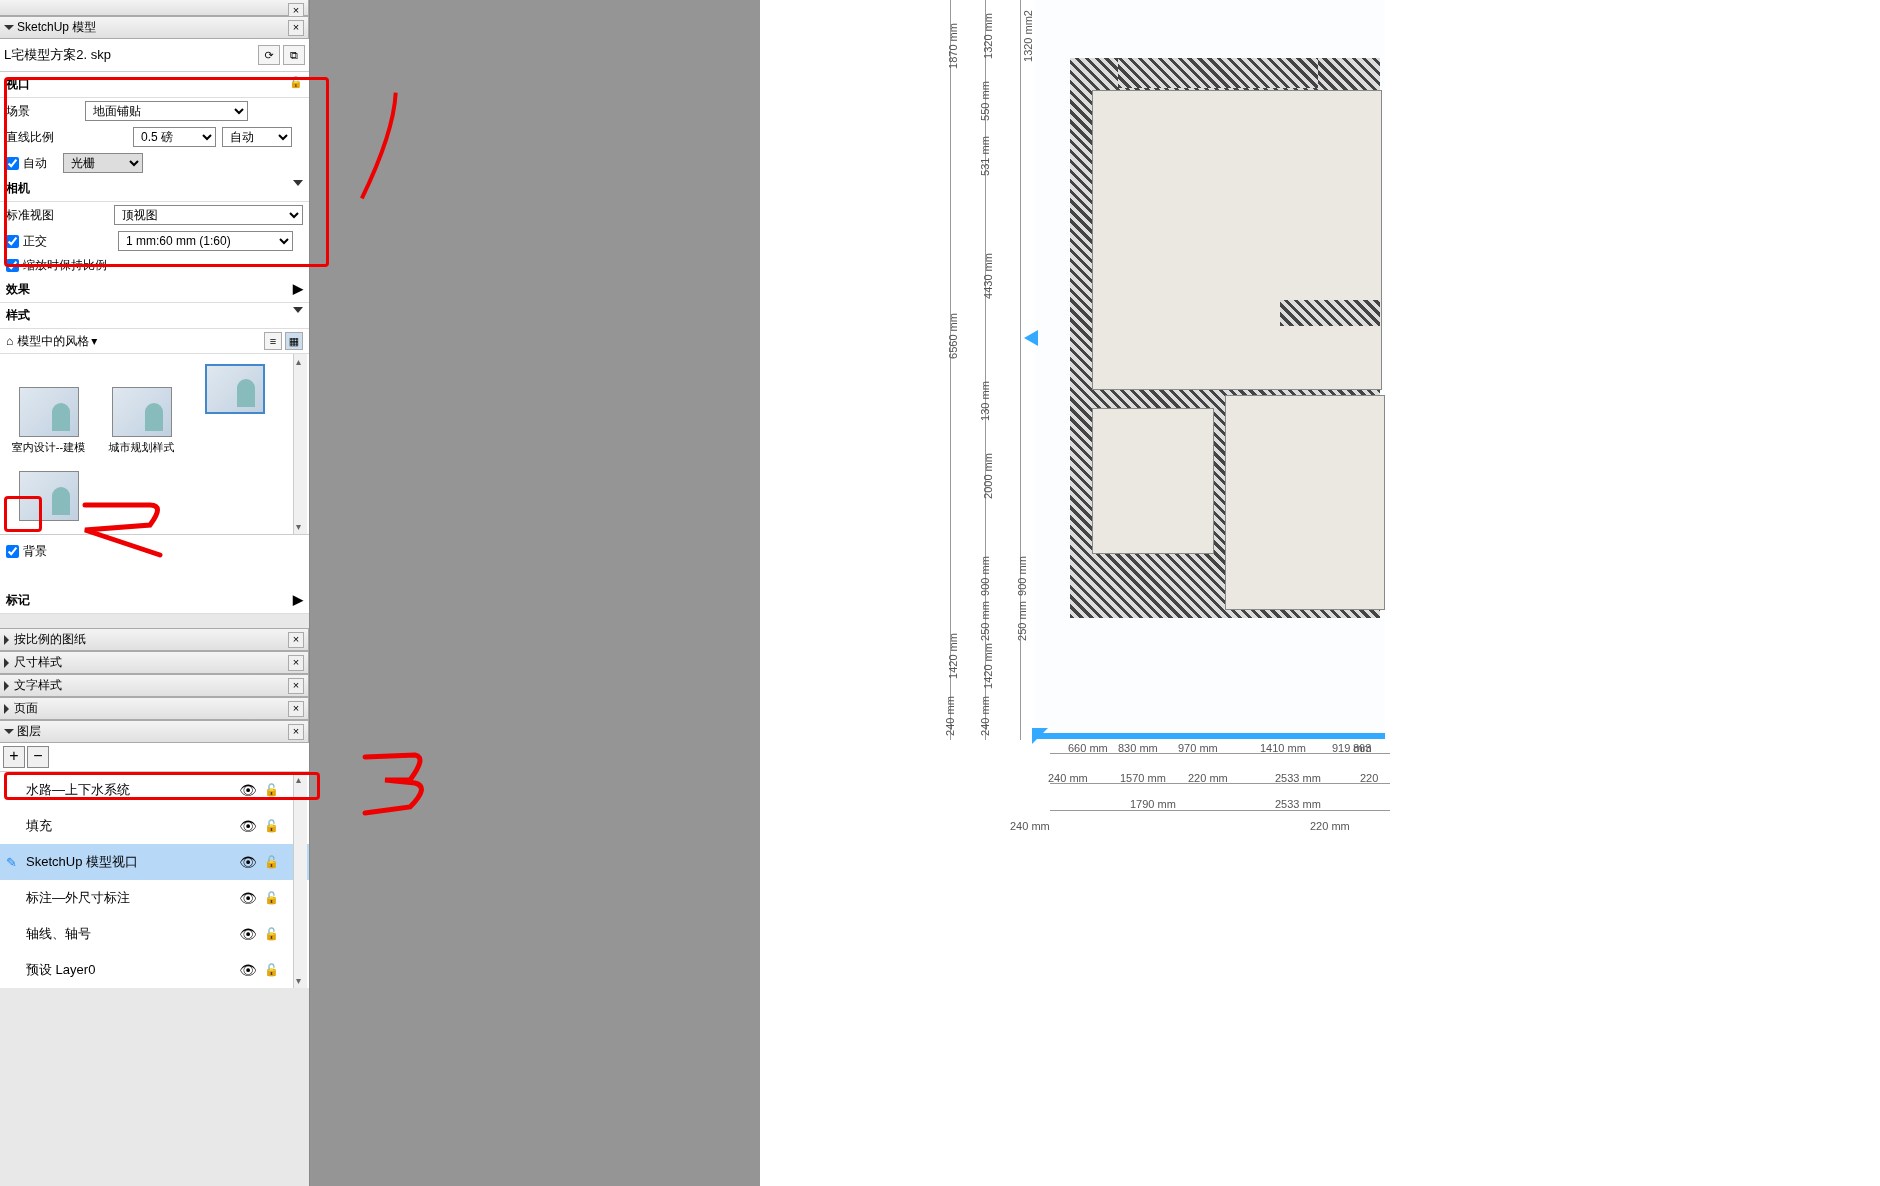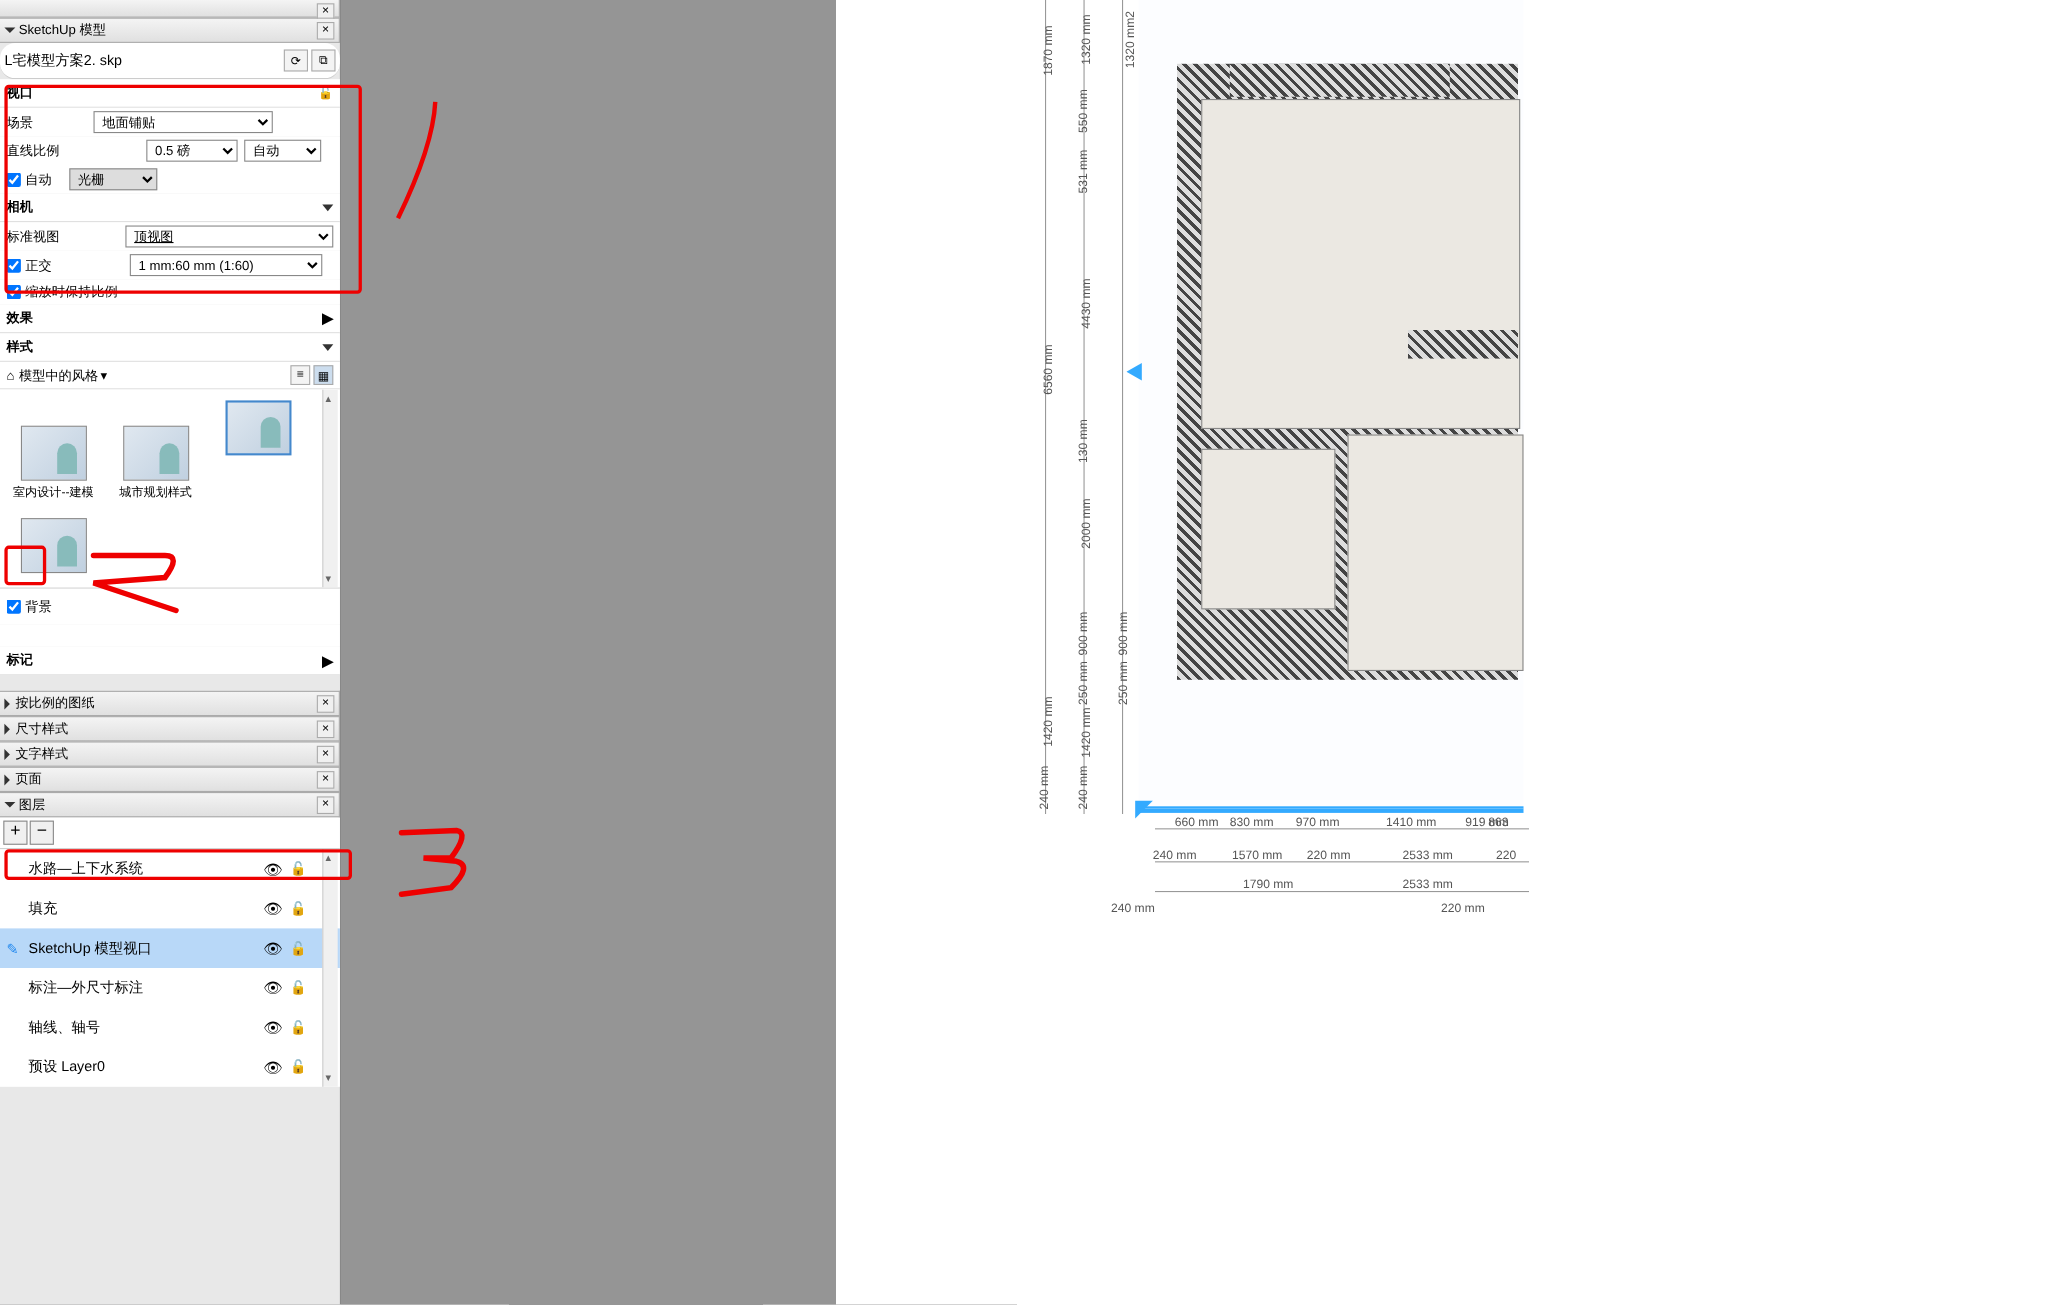--- a/index.html
+++ b/index.html
@@ -5,24 +5,24 @@
 * { box-sizing: border-box; margin: 0; padding: 0; font-family: Arial, "Microsoft YaHei", sans-serif; }
 body { background: #999; width: 1880px; height: 1186px; overflow: hidden; position: relative; }
 
 .sidebar { position: absolute; left: 0; top: 0; width: 310px; height: 1186px; background: #e8e8e8; border-right: 1px solid #888; }
 
 .panel-header { background: linear-gradient(#f4f4f4,#e0e0e0); border: 1px solid #aaa; border-left: none; height: 23px; display: flex; align-items: center; padding: 0 4px; font-size: 12px; position: relative; }
 .panel-header .tri { width: 0; height: 0; border-left: 5px solid #333; border-top: 5px solid transparent; border-bottom: 5px solid transparent; margin-right: 5px; }
 .panel-header .tri.open { border-top: 5px solid #333; border-left: 5px solid transparent; border-right: 5px solid transparent; border-bottom: none; margin-right: 3px; }
 .panel-header .close-x { position: absolute; right: 4px; top: 3px; width: 16px; height: 16px; border: 1px solid #aaa; background: #f0f0f0; text-align: center; line-height: 13px; font-size: 11px; cursor: pointer; }
 
-.file-row { display: flex; align-items: center; padding: 6px 4px; background: #fff; border-bottom: 1px solid #ccc; font-size: 13px; position: relative; border-radius: 14px; }
+.file-row { display: flex; align-items: center; padding: 6px 4px; background: #fff; border-bottom: 1px solid #ccc; font-size: 13px; position: relative; }
 .icon-btn { width: 22px; height: 20px; border: 1px solid #aaa; background: #f4f4f4; display: inline-flex; align-items: center; justify-content: center; margin-left: 3px; cursor: pointer; font-size: 11px; }
 
-.section-title { background: #fff; padding: 4px 6px; font-size: 12px; font-weight: bold; border-bottom: 1px solid #ddd; display: flex; align-items: center; justify-content: space-between; }
+.section-title { background: #fff; padding: 4px 6px; font-size: 12px; font-weight: bold; border-bottom: 1px solid #ddd; display: flex; align-items: flex-start; justify-content: space-between; }
 .section-title .dd { width: 0; height: 0; border-top: 6px solid #333; border-left: 5px solid transparent; border-right: 5px solid transparent; }
 
 .form-row { display: flex; align-items: center; padding: 3px 6px; background: #fff; font-size: 12px; }
 .form-row label { width: 55px; }
 .form-row select, .form-row input[type=text] { font-size: 12px; border: 1px solid #888; background: #fff; height: 20px; padding: 0 3px; }
 
 .styles-grid { background: #fff; padding: 6px; display: flex; flex-wrap: wrap; gap: 8px; position: relative; height: 180px; overflow: hidden; }
 .style-thumb { width: 85px; text-align: center; font-size: 11px; margin-top: 27px; }
 .style-thumb .thumb { width: 60px; height: 50px; margin: 0 auto 3px; background: linear-gradient(135deg,#e0e8f0,#c0d0e0); border: 1px solid #888; position: relative; }
 .style-thumb .thumb::after { content:''; position:absolute; right:8px; bottom:5px; width:18px; height:28px; background:#8bb; border-radius: 9px 9px 0 0; }
@@ -95,21 +95,21 @@
     <label style="width:40px;">自动</label>
     <select style="width:80px;background:#ddd;"><option>光栅</option></select>
   </div>
 
   <div class="section-title">
     <span>相机</span>
       <span class="dd"></span>
   </div>
   <div class="form-row">
     <label>标准视图</label>
-    <select style="width:197px;margin-left:55px;text-decoration:underline;"><option>顶视图</option></select>
+    <select style="width:197px;margin-left:55px;"><option>顶视图</option></select>
   </div>
   <div class="form-row">
     <input type="checkbox" checked="" style="margin-right: 4px;">
     <label style="width:40px;">正交</label>
     <select style="width:175px;margin-left:55px;"><option>1 mm:60 mm (1:60)</option></select>
   </div>
   <div class="form-row">
     <input type="checkbox" checked="" style="margin-right: 4px;">
     <span>缩放时保持比例</span>
   </div>

